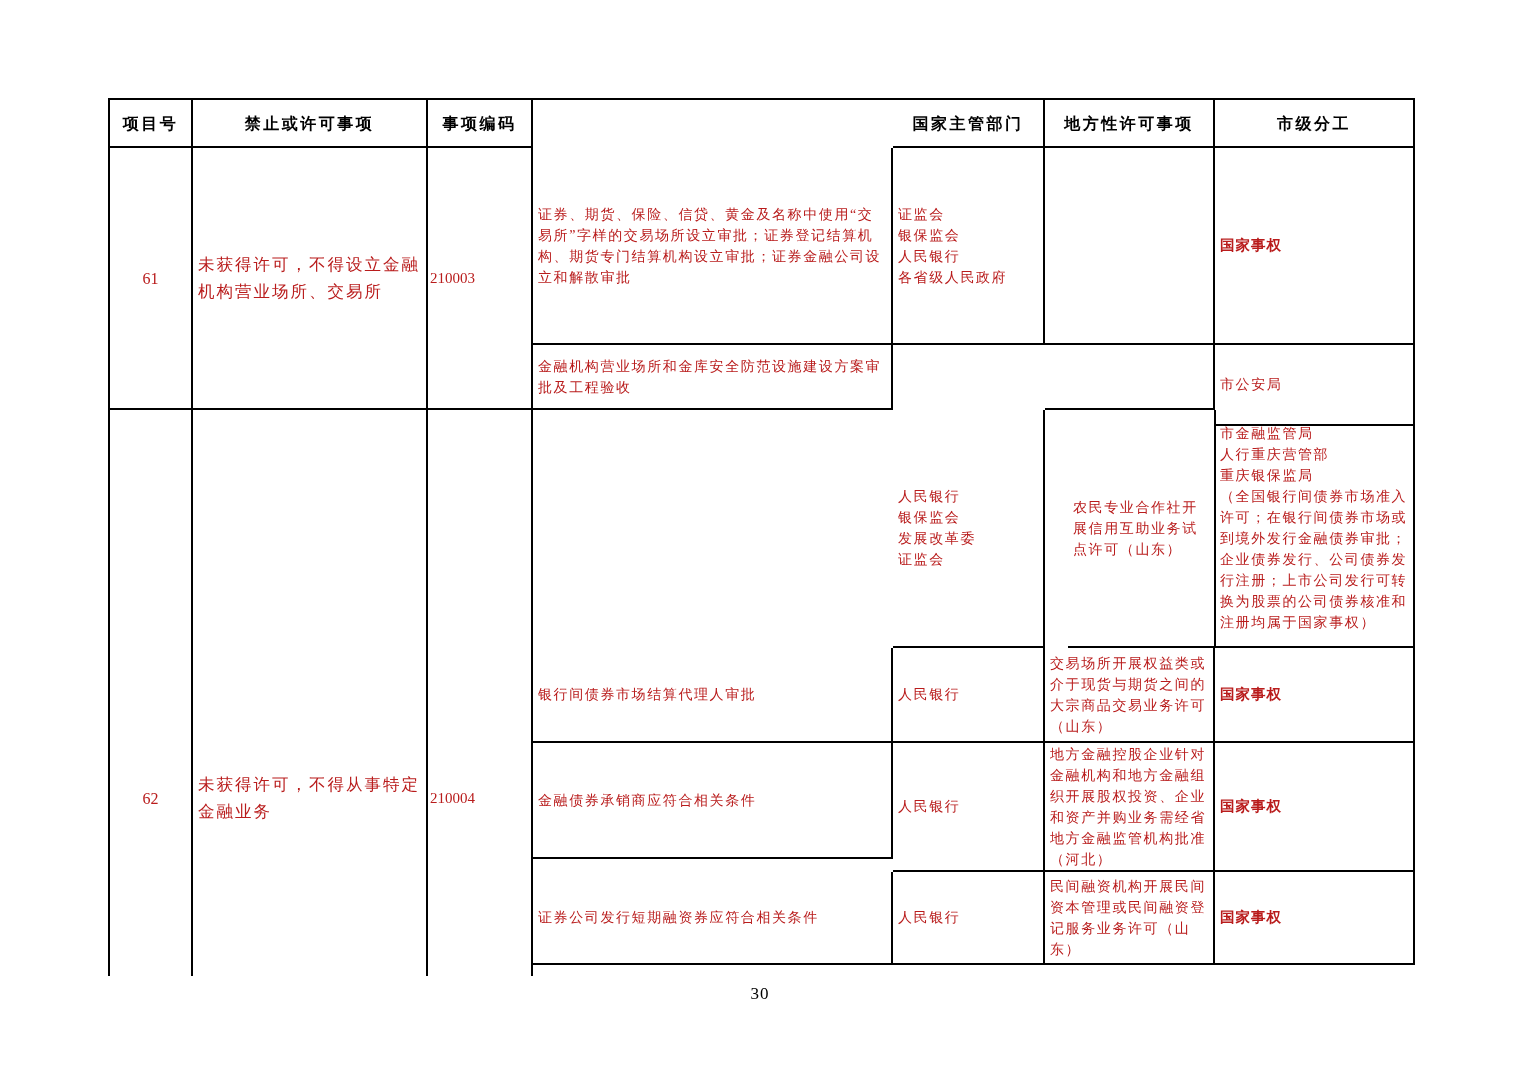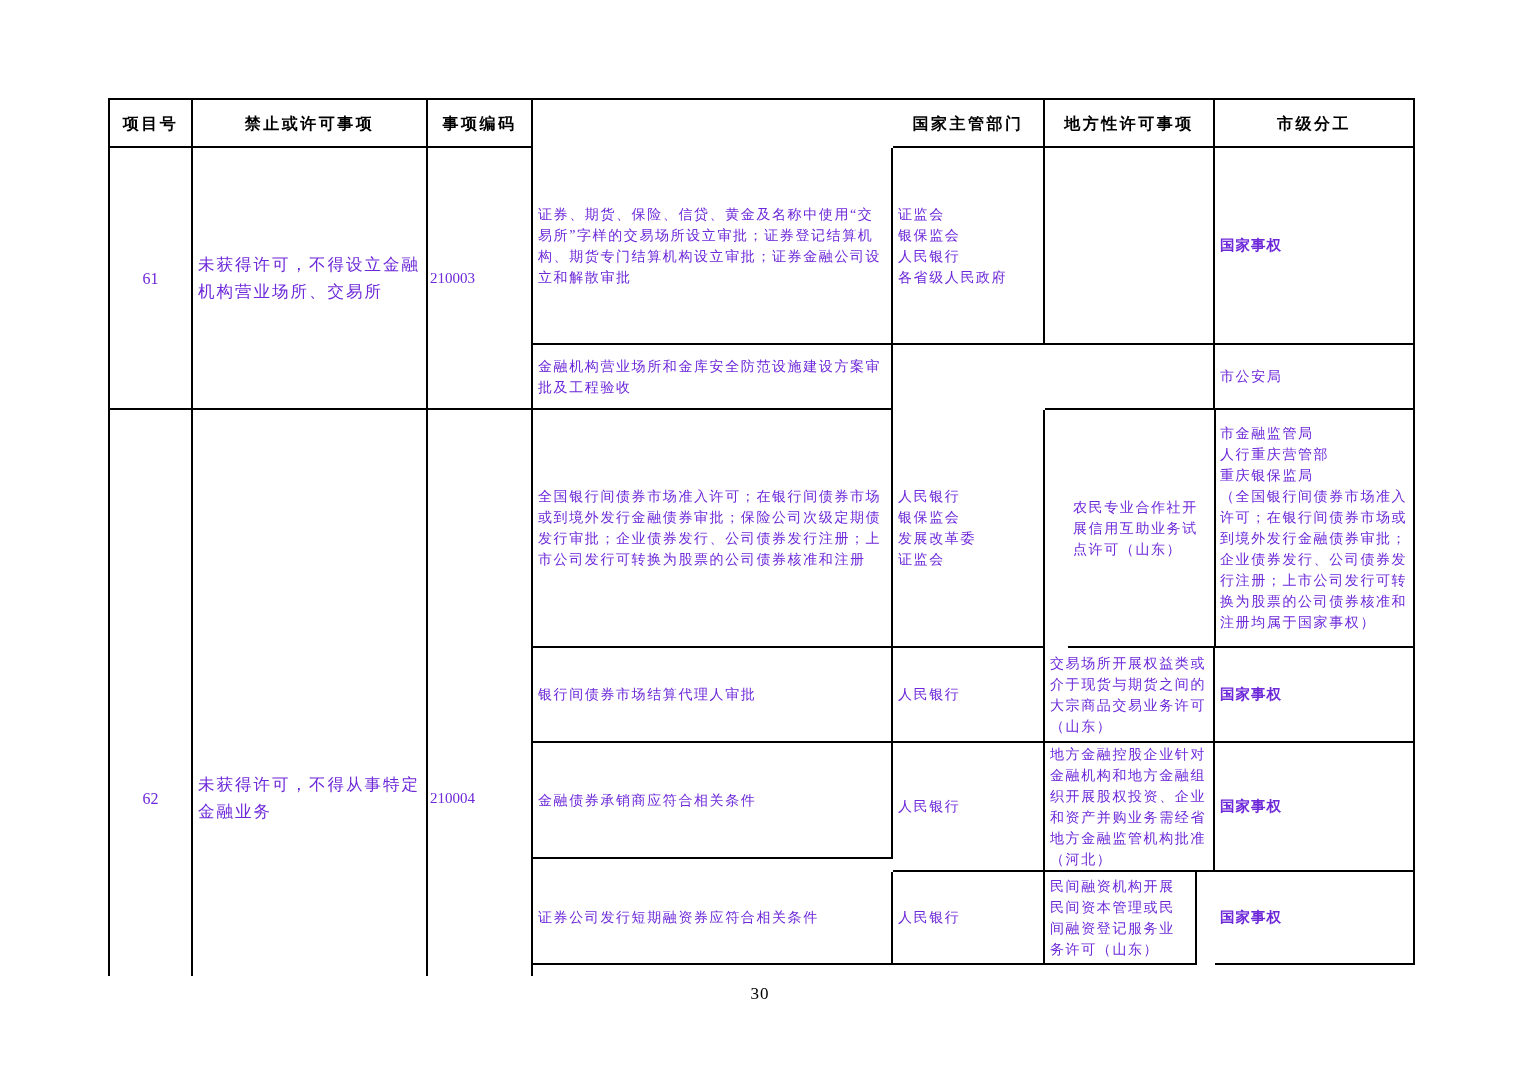--- a/index.html
+++ b/index.html
@@ -37,21 +37,21 @@
     border-bottom: 2px solid #000;
     display: flex;
     flex-direction: column;
     justify-content: center;
     padding: 4px 5px;
     font-size: 14px;
     line-height: 21px;
     letter-spacing: 1.6px;
     white-space: pre-line;
     overflow: hidden;
-    color: #6d28d9;
+    color: #b91c1c;
   }
   .header-cell {
     font-weight: bold;
     font-size: 16px;
     letter-spacing: 2.5px;
     align-items: center;
     text-align: right;
     color: #000;
     white-space: nowrap;
     padding: 0 2px;
@@ -115,27 +115,26 @@
     <div class="cell" style="left:423px;top:48px;width:360px;height:197px">证券、期货、保险、信贷、黄金及名称中使用“交易所”字样的交易场所设立审批；证券登记结算机构、期货专门结算机构设立审批；证券金融公司设立和解散审批</div>
     <div class="cell" style="left:783px;top:48px;width:152px;height:197px">证监会
 银保监会
 人民银行
 各省级人民政府</div>
     <div class="cell" style="left:935px;top:48px;width:170px;height:197px"></div>
     <div class="cell bold-city" style="left:1105px;top:48px;width:200px;height:197px">国家事权</div>
 
     <div class="cell" style="left:423px;top:245px;width:360px;height:65px">金融机构营业场所和金库安全防范设施建设方案审批及工程验收</div>
     <div class="cell" style="left:935px;top:245px;width:170px;height:65px"></div>
-    <div class="cell" style="left:1105px;top:245px;width:200px;height:65px">市公安局</div>
+    <div class="cell" style="left:1105px;top:245px;width:200px;height:81px">市公安局</div>
 
     <div class="cell id-cell no-bottom pad-down" style="left:0;top:310px;width:83px;height:566px">62</div>
     <div class="cell item-cell no-bottom pad-down" style="left:83px;top:310px;width:235px;height:566px">未获得许可，不得从事特定金融业务</div>
     <div class="cell code-cell no-bottom pad-down" style="left:318px;top:310px;width:105px;height:566px">210004</div>
 
-    <div class="cell" style="left:423px;top:310px;width:360px;height:238px">全国银行间债券市场准入许可；在银行间债券市场或到境外发行金融债券审批；保险公司次级定期债发行审批；企业债券发行、公司债券发行注册；上市公司发行可转换为股票的公司债券核准和注册</div>
     <div class="cell" style="left:783px;top:310px;width:152px;height:238px">人民银行
 银保监会
 发展改革委
 证监会</div>
     <div class="cell" style="left:958px;top:310px;width:148px;height:238px">农民专业合作社开展信用互助业务试点许可（山东）</div>
     <div class="cell" style="left:1105px;top:310px;width:200px;height:238px;line-height:21px">市金融监管局
 人行重庆营管部
 重庆银保监局
 （全国银行间债券市场准入许可；在银行间债券市场或到境外发行金融债券审批；企业债券发行、公司债券发行注册；上市公司发行可转换为股票的公司债券核准和注册均属于国家事权）</div>
 
@@ -144,19 +143,19 @@
     <div class="cell" style="left:935px;top:548px;width:170px;height:95px">交易场所开展权益类或介于现货与期货之间的大宗商品交易业务许可（山东）</div>
     <div class="cell bold-city" style="left:1105px;top:548px;width:200px;height:95px">国家事权</div>
 
     <div class="cell" style="left:423px;top:643px;width:360px;height:116px">金融债券承销商应符合相关条件</div>
     <div class="cell" style="left:783px;top:643px;width:152px;height:129px">人民银行</div>
     <div class="cell" style="left:935px;top:643px;width:170px;height:129px">地方金融控股企业针对金融机构和地方金融组织开展股权投资、企业和资产并购业务需经省地方金融监管机构批准（河北）</div>
     <div class="cell bold-city" style="left:1105px;top:643px;width:200px;height:129px">国家事权</div>
 
     <div class="cell" style="left:423px;top:772px;width:360px;height:93px">证券公司发行短期融资券应符合相关条件</div>
     <div class="cell" style="left:783px;top:772px;width:152px;height:93px">人民银行</div>
-    <div class="cell" style="left:935px;top:772px;width:152px;height:93px">民间融资机构开展民间资本管理或民间融资登记服务业务许可（山东）</div>
+    <div class="cell" style="left:935px;top:772px;width:170px;height:93px">民间融资机构开展民间资本管理或民间融资登记服务业务许可（山东）</div>
     <div class="cell bold-city" style="left:1105px;top:772px;width:200px;height:93px">国家事权</div>
 
   </div>
 
   <div id="page-number">30</div>
 </div>
 
 </body></html>

